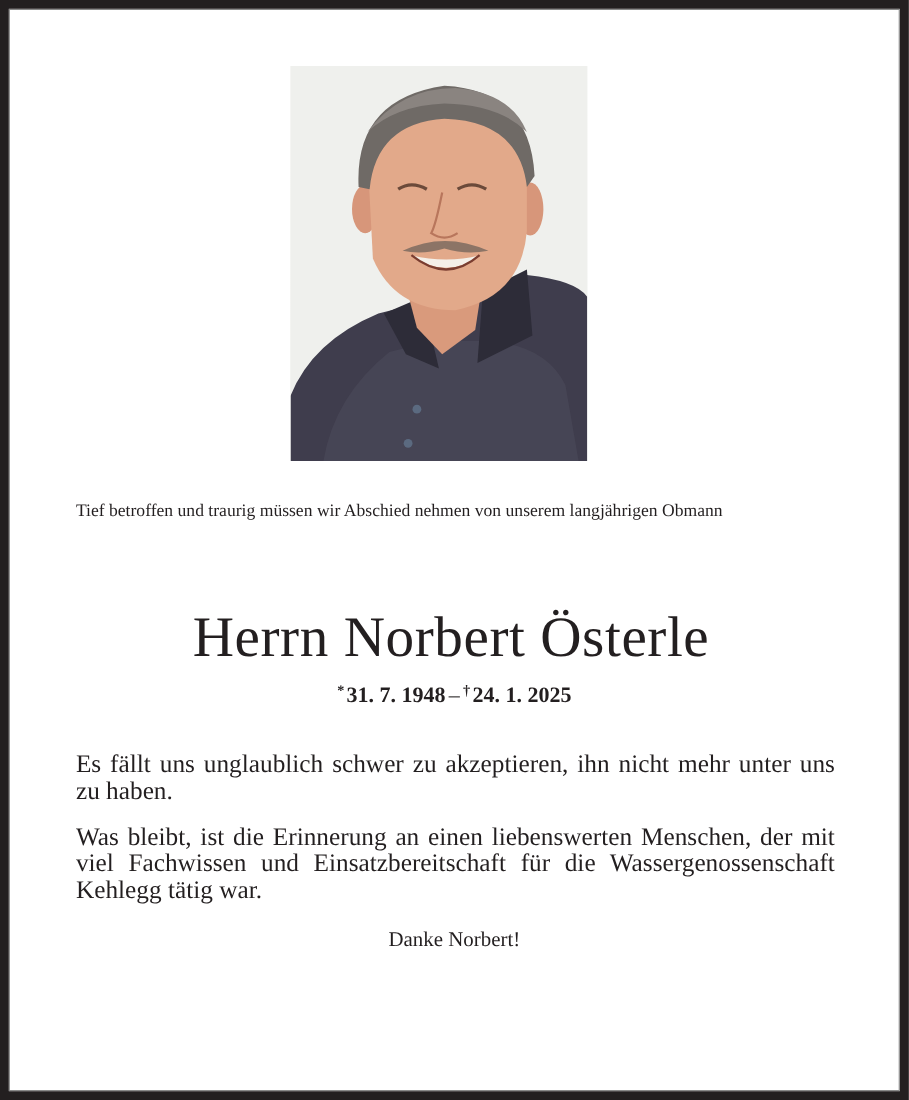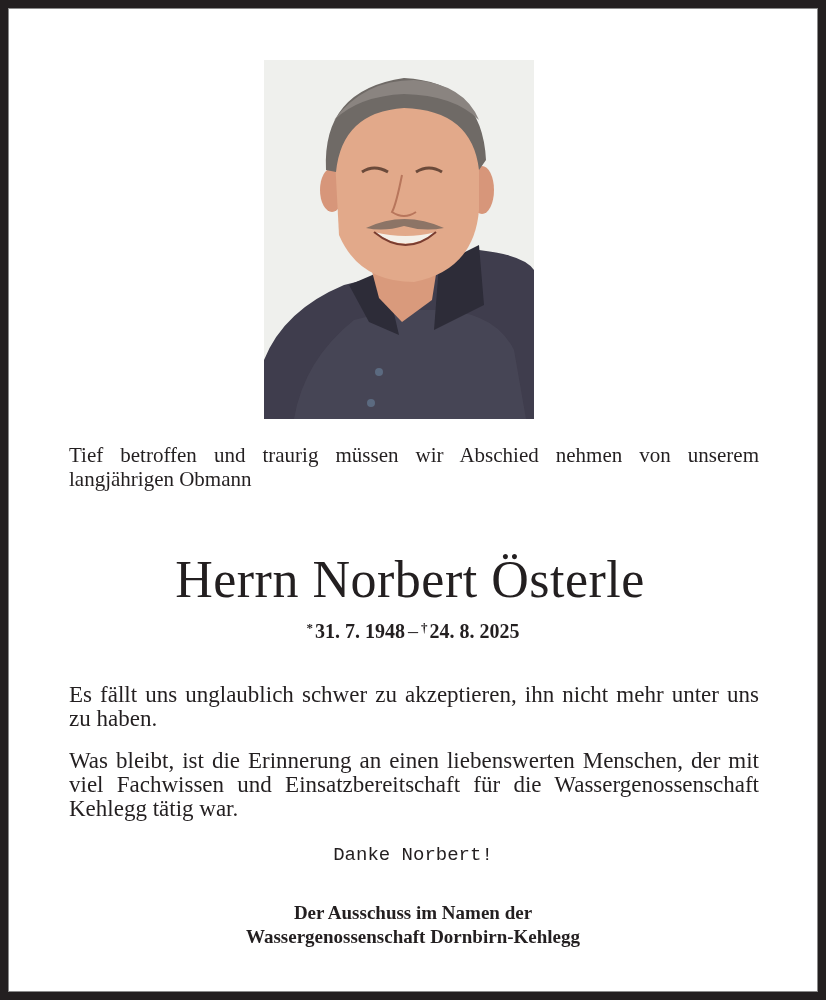--- a/index.html
+++ b/index.html
@@ -29,23 +29,23 @@
       background: linear-gradient(180deg, #f1f2ef 0%, #ecedea 100%);
     }
     .photo svg { display: block; }
     .serif {
       font-family: "Liberation Serif", "DejaVu Serif", serif;
       color: #231f20;
     }
     .intro {
       position: absolute;
       left: 61px;
-      top: 435px;
+      top: 445px;
       width: 690px;
-      font-size: 21px;
+      font-size: 16px;
       line-height: 24px;
       text-align: justify;
       text-align-last: left;
     }
     .name {
       position: absolute;
       left: 0;
       top: 540px;
       width: 804px;
       text-align: center;
@@ -81,21 +81,20 @@
     .para1 { top: 675px; }
     .para2 { top: 741px; }
     .thanks {
       position: absolute;
       left: 0;
       top: 835px;
       width: 810px;
       text-align: center;
       font-size: 19px;
       line-height: 24px;
-      font-family: Liberation Mono, monospace;
     }
     .signoff {
       position: absolute;
       left: 0;
       top: 893px;
       width: 810px;
       text-align: center;
       font-size: 19px;
       font-weight: bold;
       line-height: 24px;
@@ -140,26 +139,22 @@
       <path d="M110 172 Q142 195 172 172 Q142 180 110 172 Z" fill="#f4efe8"></path>
       <path d="M110 172 Q142 198 172 172" stroke="#7a3d30" stroke-width="2" fill="none"></path>
     </svg>
   </div>
 
   <div class="intro serif">Tief betroffen und traurig müssen wir Abschied nehmen von unserem langjährigen Obmann</div>
 
   <div class="name serif">Herrn Norbert Österle</div>
 
   <div class="dates serif">
-    <sup>*</sup><span>31. 7. 1948</span><span class="dash">–</span><sup>†</sup><span>24. 8. 2025</span>
+    <sup>*</sup><span>31. 7. 1948</span><span class="dash">–</span><sup>†</sup><span>24. 1. 2025</span>
   </div>
 
   <div class="para para1 serif">Es fällt uns unglaublich schwer zu akzeptieren, ihn nicht mehr unter uns zu haben.</div>
   <div class="para para2 serif">Was bleibt, ist die Erinnerung an einen liebenswerten Menschen, der mit viel Fachwissen und Einsatzbereitschaft für die Wassergenossenschaft Kehlegg tätig war.</div>
 
   <div class="thanks serif">Danke Norbert!</div>
 
-  <div class="signoff serif">
-    <div>Der Ausschuss im Namen der</div>
-    <div>Wassergenossenschaft Dornbirn-Kehlegg</div>
-  </div>
 
 </div>
 
 </body></html>

